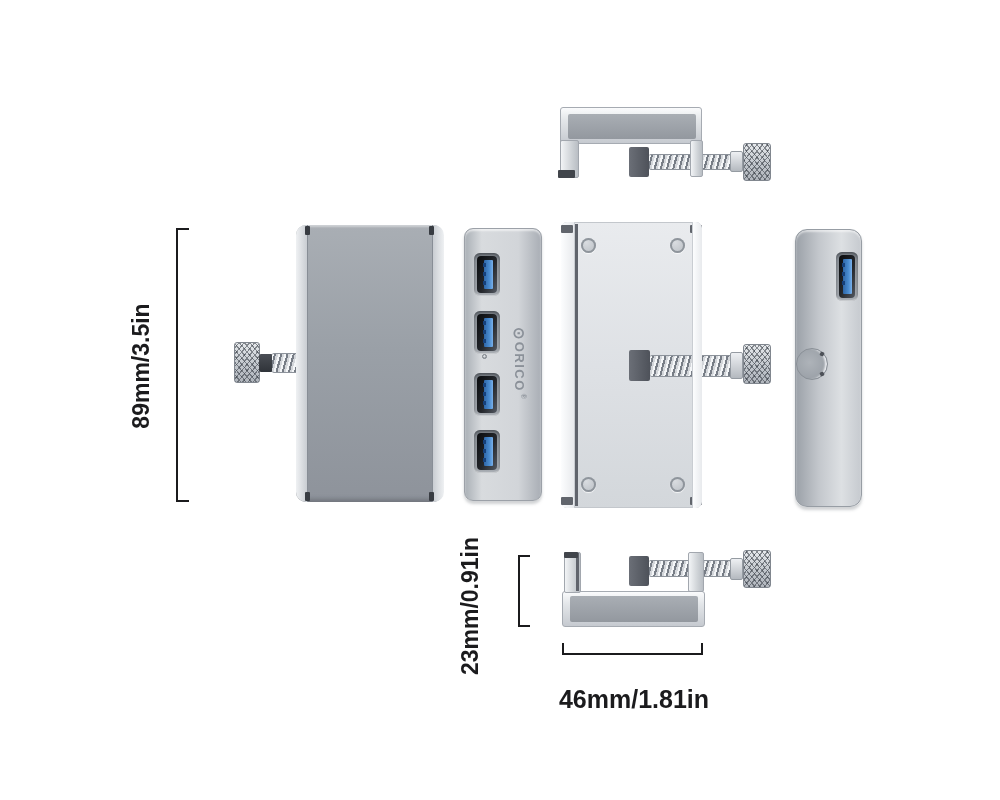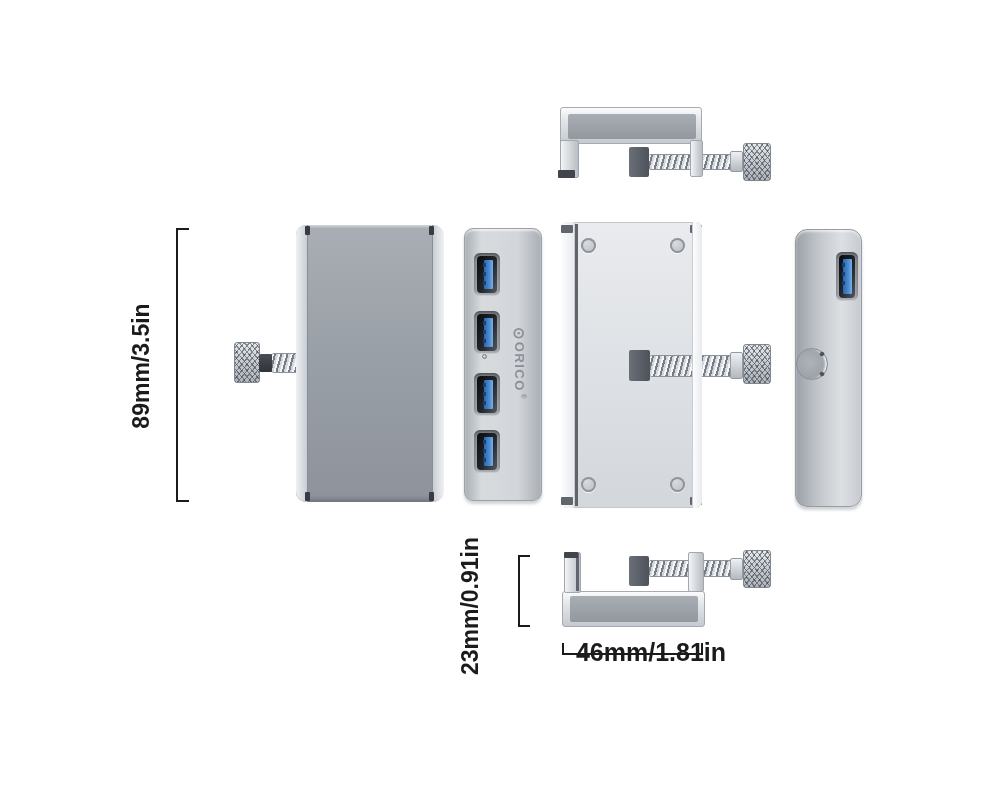--- a/index.html
+++ b/index.html
@@ -197,16 +197,16 @@
     <div class="dim-line" style="left:518px;top:555px;width:2px;height:72px;"></div>
     <div class="dim-line" style="left:518px;top:555px;width:12px;height:2px;"></div>
     <div class="dim-line" style="left:518px;top:625px;width:12px;height:2px;"></div>
     <div class="dim-label rot-ccw" style="left:470px;top:606px;">23mm/0.91in</div>
   </div>
 
   <div>
     <div class="dim-line" style="left:562px;top:653px;width:141px;height:2px;"></div>
     <div class="dim-line" style="left:562px;top:643px;width:2px;height:12px;"></div>
     <div class="dim-line" style="left:701px;top:643px;width:2px;height:12px;"></div>
-    <div class="dim-label center-h" style="left:634px;top:652px;margin-left:17px;">46mm/1.81in</div>
+    <div class="dim-label center-h" style="left:634px;top:699px;">46mm/1.81in</div>
   </div>
 
 </div>
 
 </body></html>

